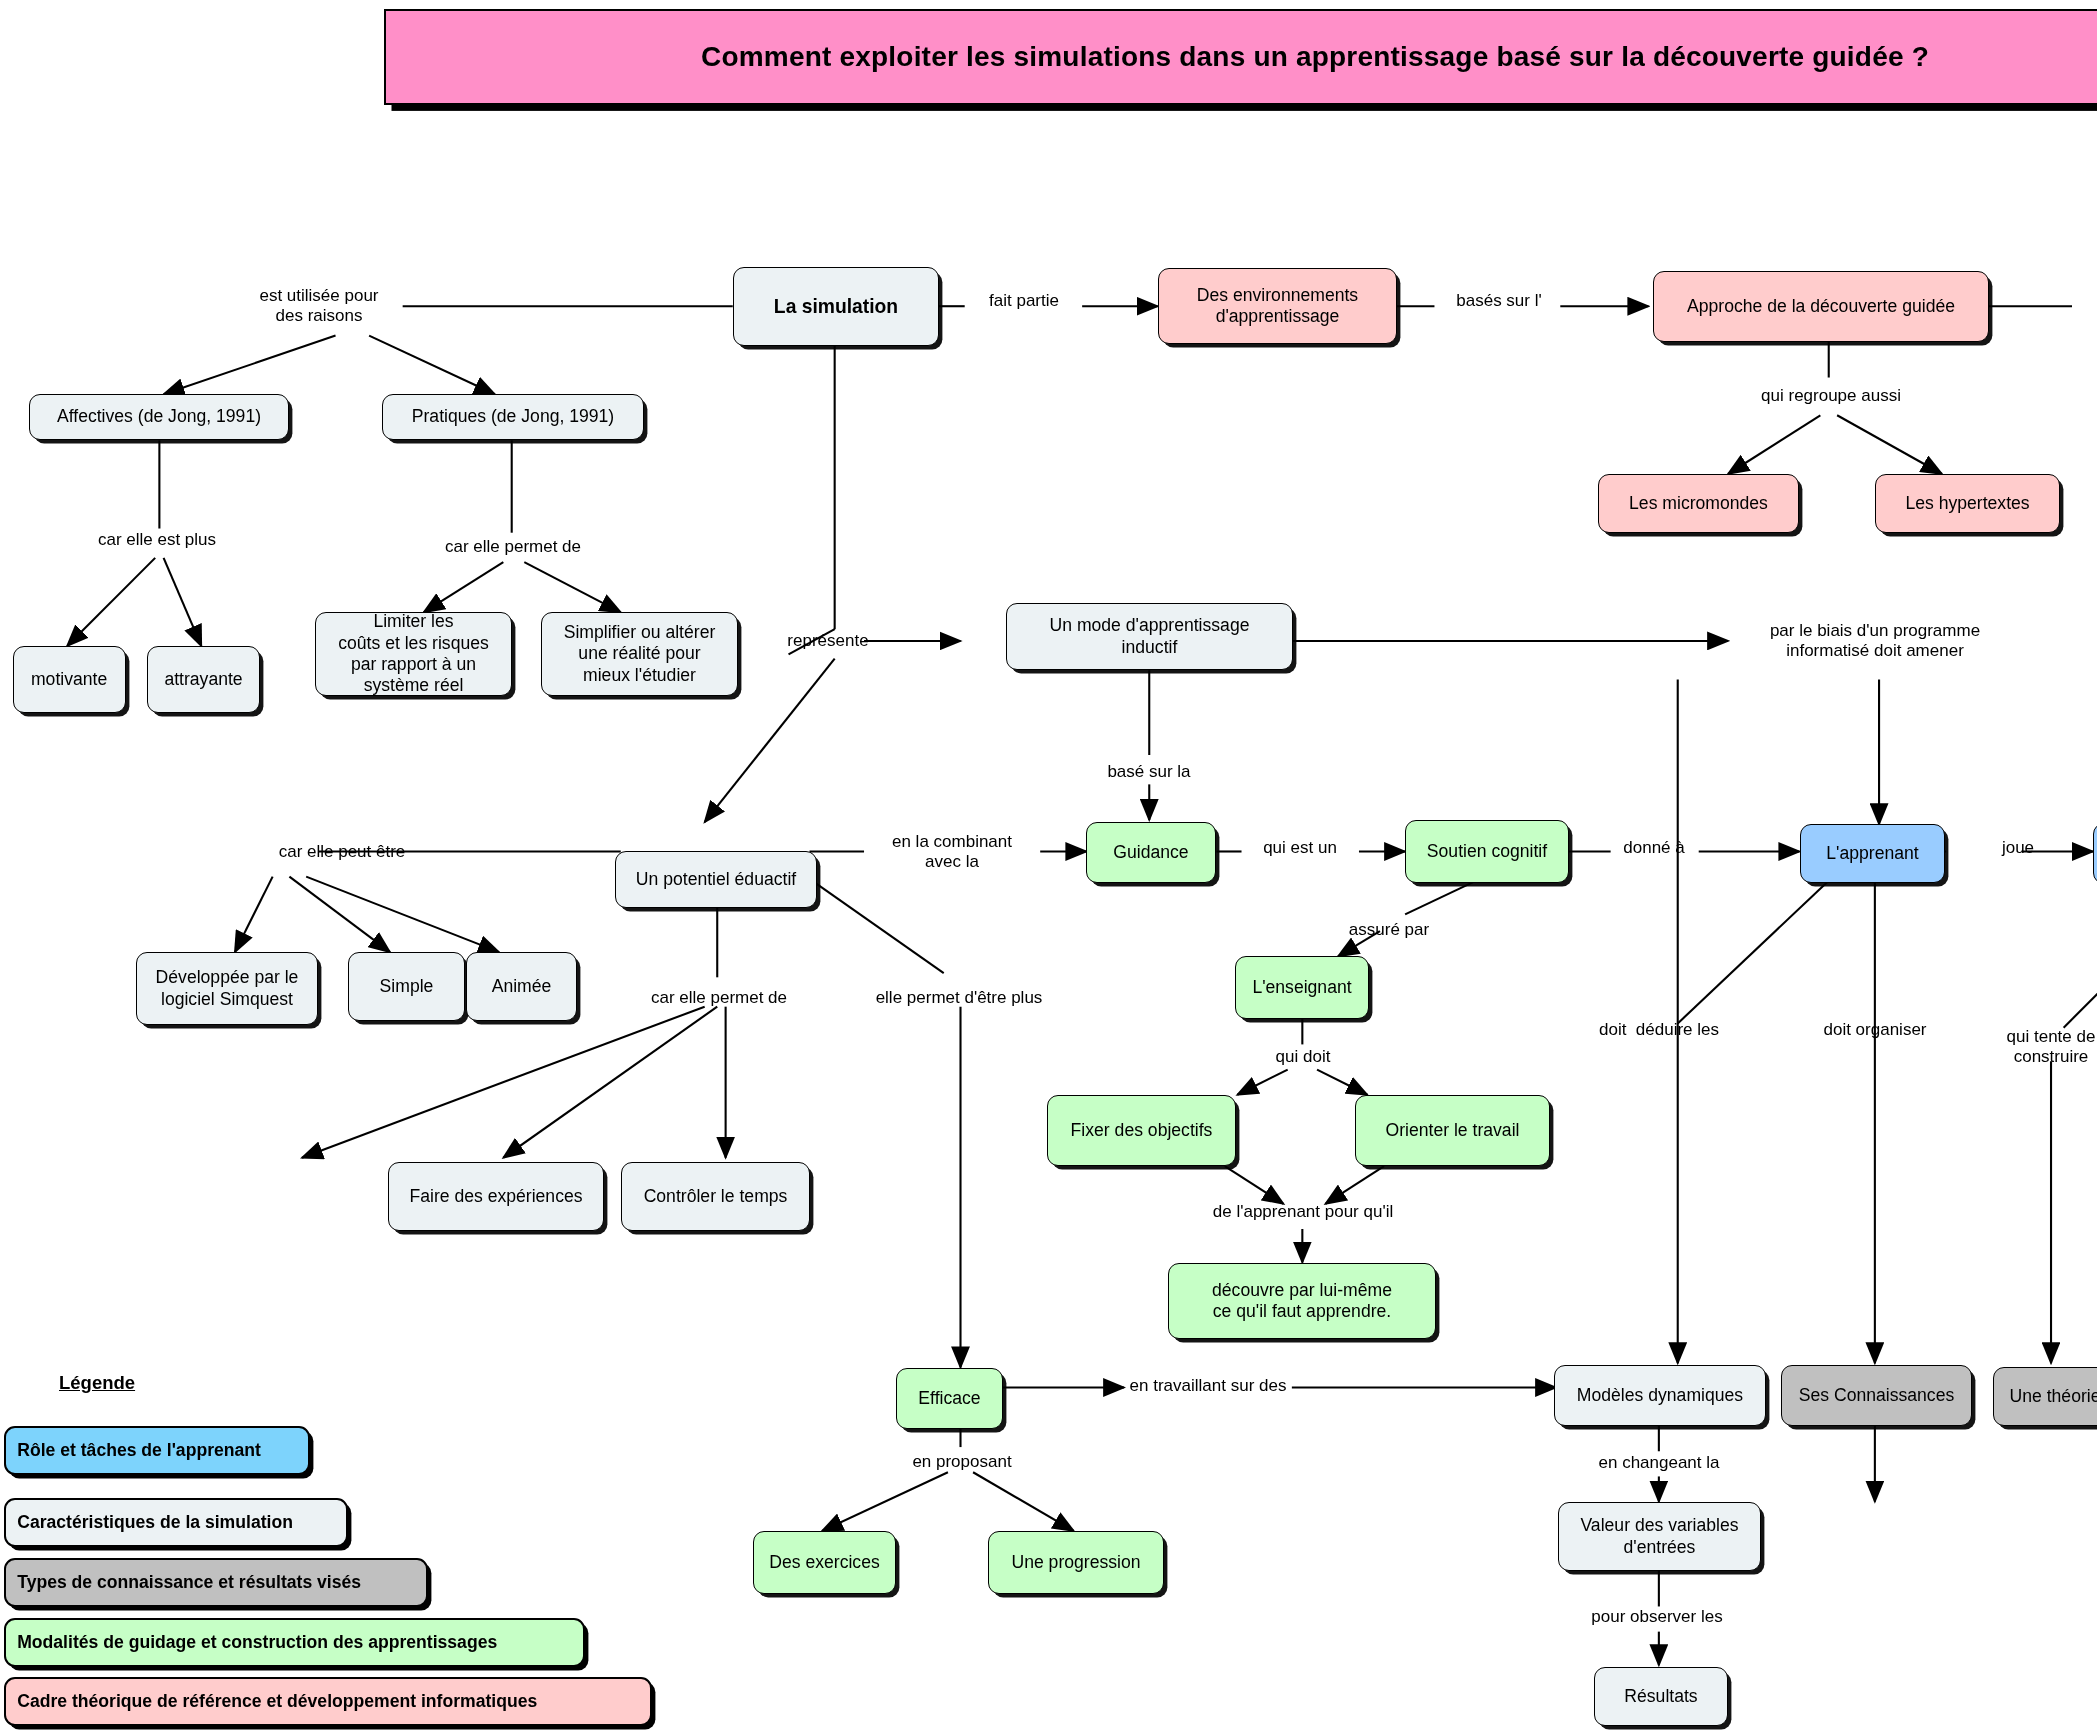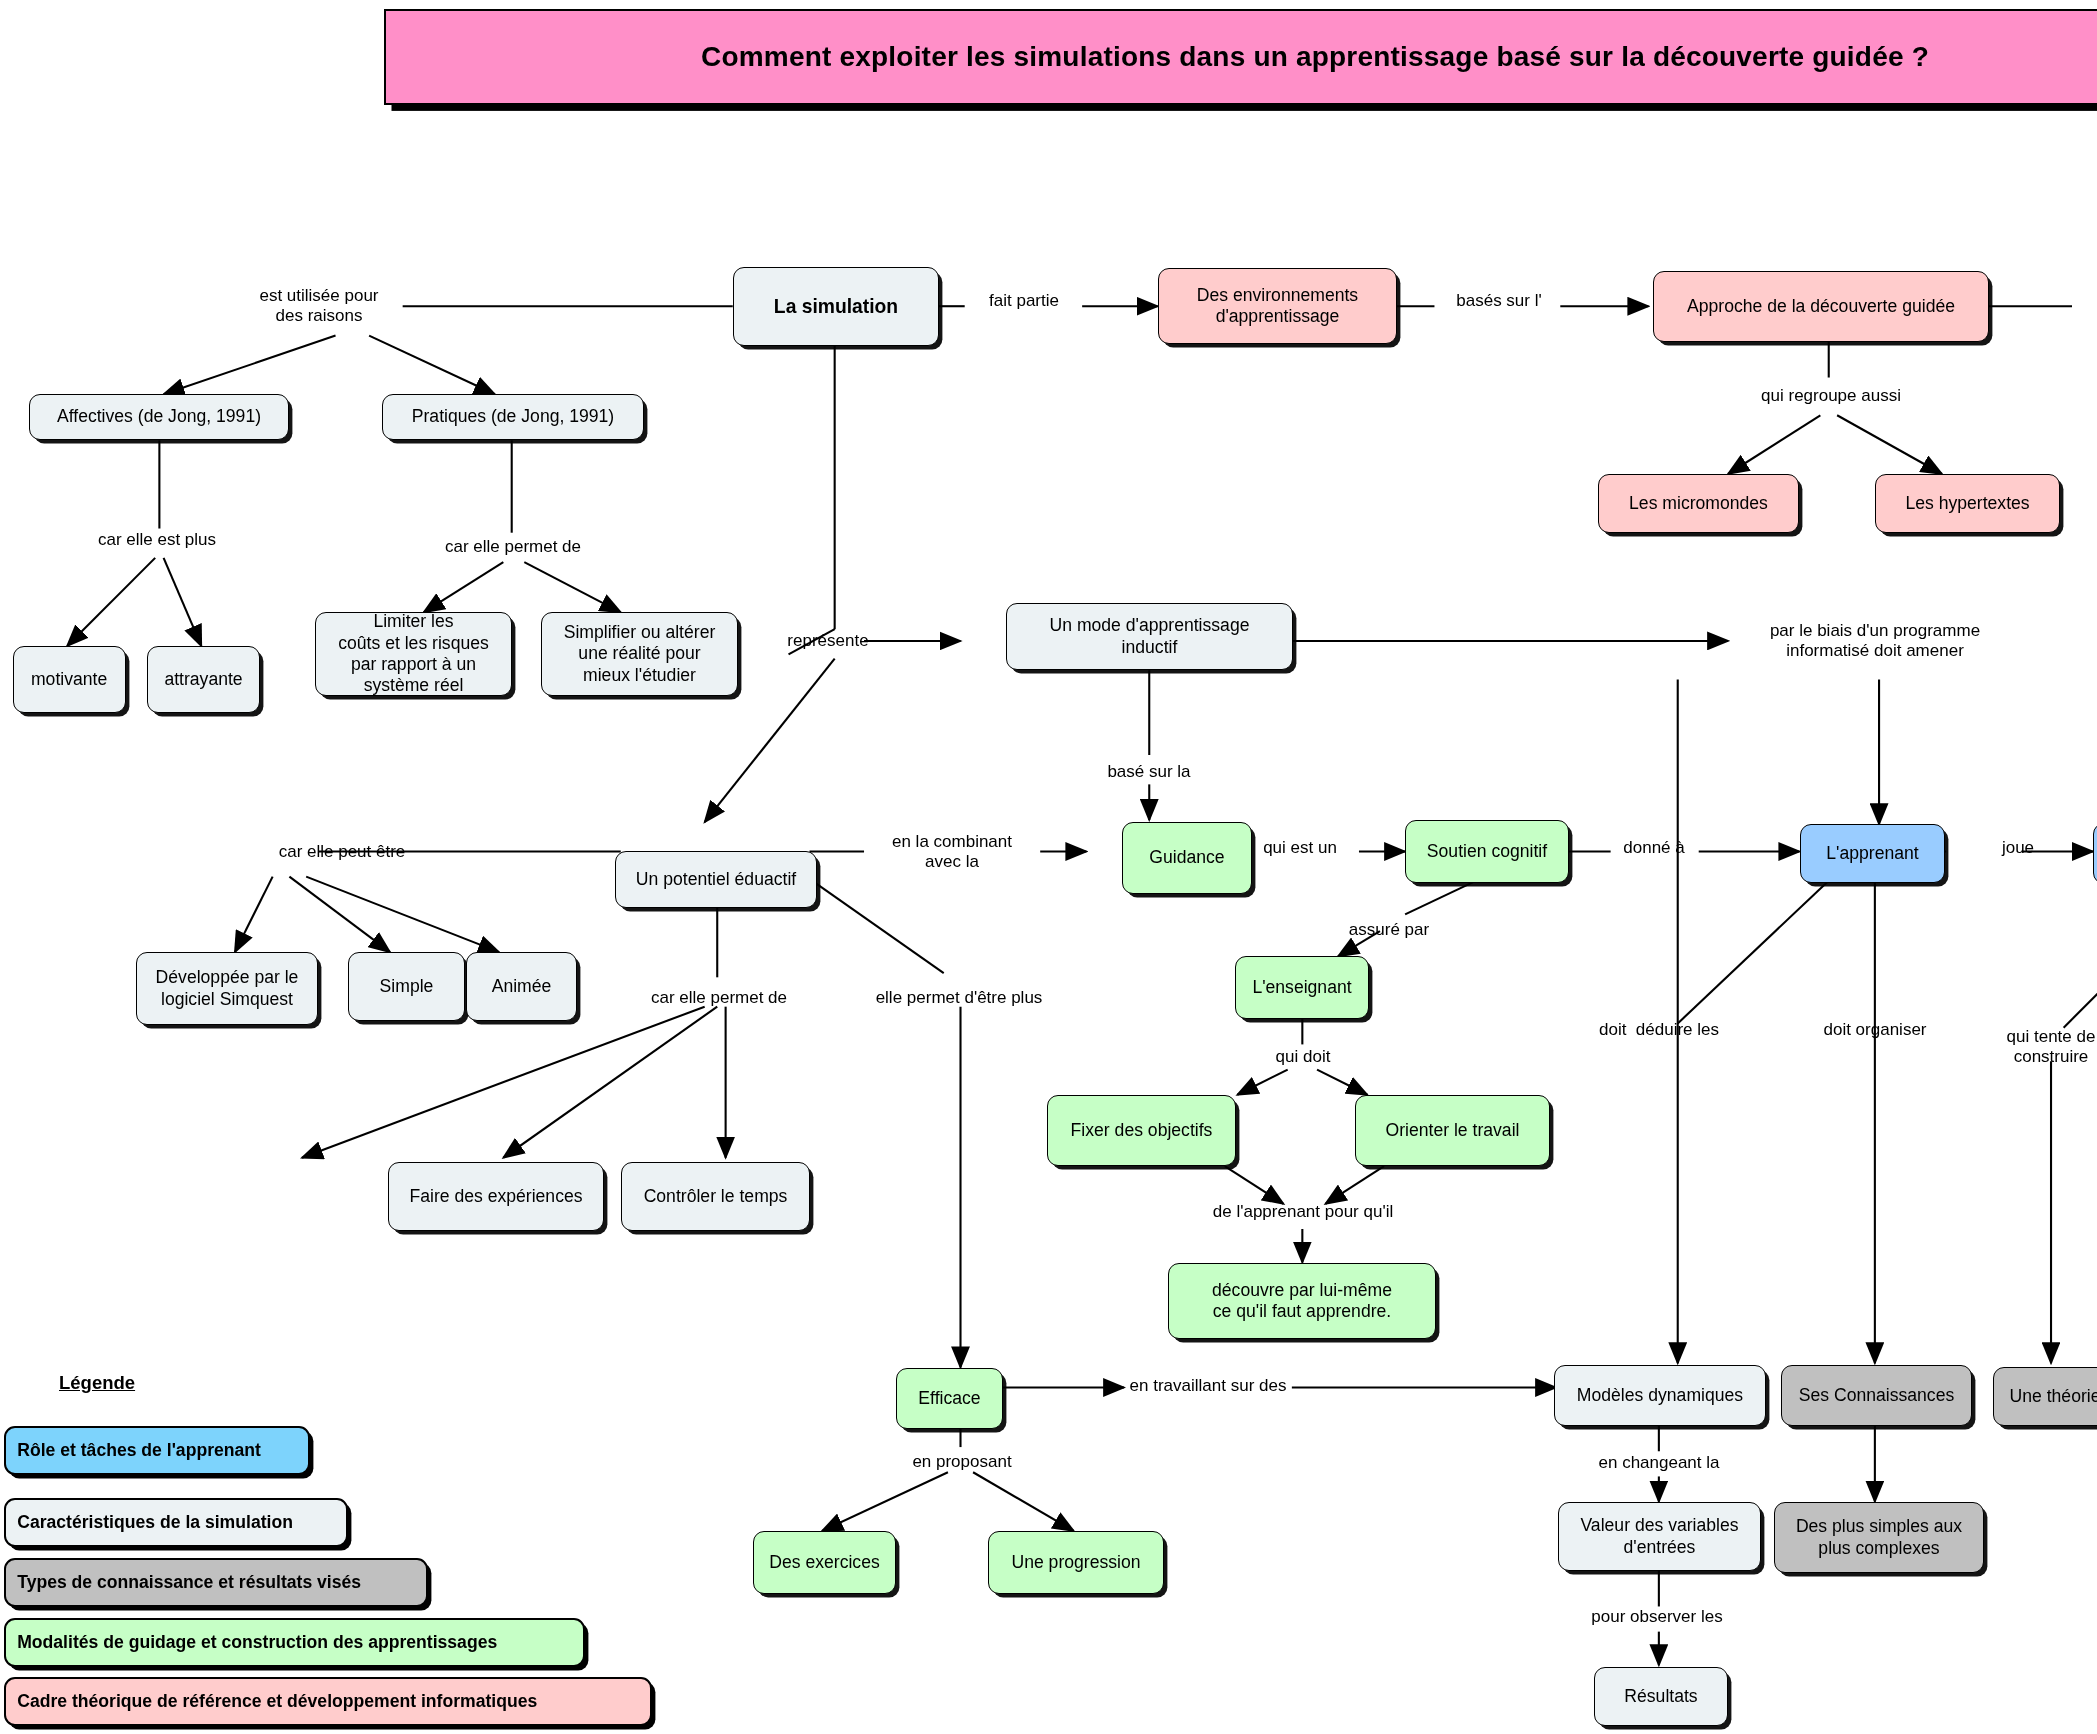--- a/index.html
+++ b/index.html
@@ -230,21 +230,21 @@
 
 
   <div class="node c-sim" style="left:388px;top:1162px;width:216px;height:69px;">
     <span>Faire des expériences</span>
   </div>
 
   <div class="node c-sim" style="left:621px;top:1162px;width:189px;height:69px;">
     <span>Contrôler le temps</span>
   </div>
 
-  <div class="node c-green" style="left:1086px;top:822px;width:130px;height:72px;margin-left:36px;">
+  <div class="node c-green" style="left:1086px;top:822px;width:130px;height:61px;">
     <span>Guidance</span>
   </div>
 
   <div class="node c-green" style="left:1405px;top:820px;width:164px;height:63px;">
     <span>Soutien cognitif</span>
   </div>
 
   <div class="node c-green" style="left:1235px;top:956px;width:134px;height:63px;">
     <span>L'enseignant</span>
   </div>
@@ -292,24 +292,20 @@
 
   <div class="node c-grey" style="left:1993px;top:1367px;width:124px;height:59px;">
     <span>Une théorie</span>
   </div>
 
   <div class="node c-sim" style="left:1558px;top:1502px;width:203px;height:69px;white-space:pre-line;">
     <span>Valeur des variables
 d'entrées</span>
   </div>
 
-  <div class="node c-grey" style="left:1774px;top:1502px;width:210px;height:71px;white-space:pre-line;">
-    <span>Des plus simples aux
-plus complexes</span>
-  </div>
 
   <div class="node c-sim" style="left:1594px;top:1667px;width:134px;height:59px;">
     <span>Résultats</span>
   </div>
 
   <div class="lbl" style="left:319px;top:306px;">est utilisée pour
 des raisons</div>
   <div class="lbl" style="left:157px;top:540px;">car elle est plus</div>
   <div class="lbl" style="left:513px;top:547px;">car elle permet de</div>
   <div class="lbl" style="left:1024px;top:301px;">fait partie</div>

